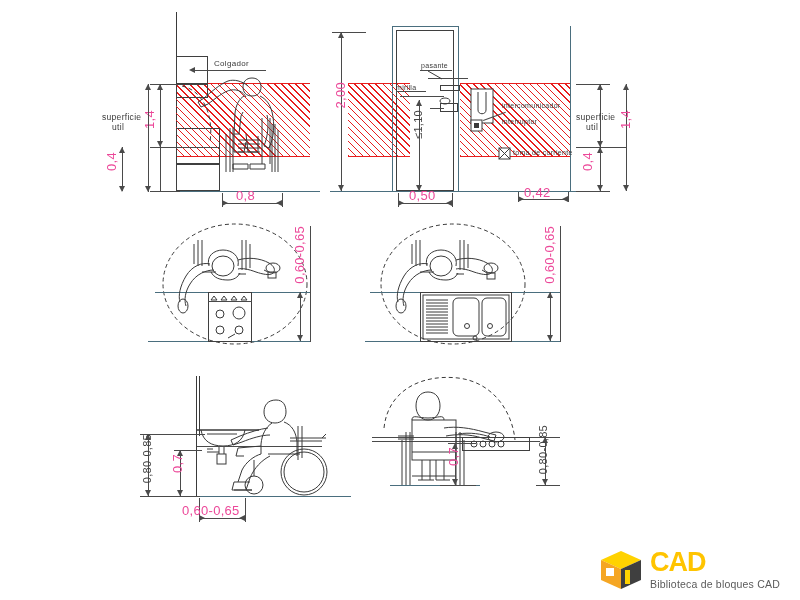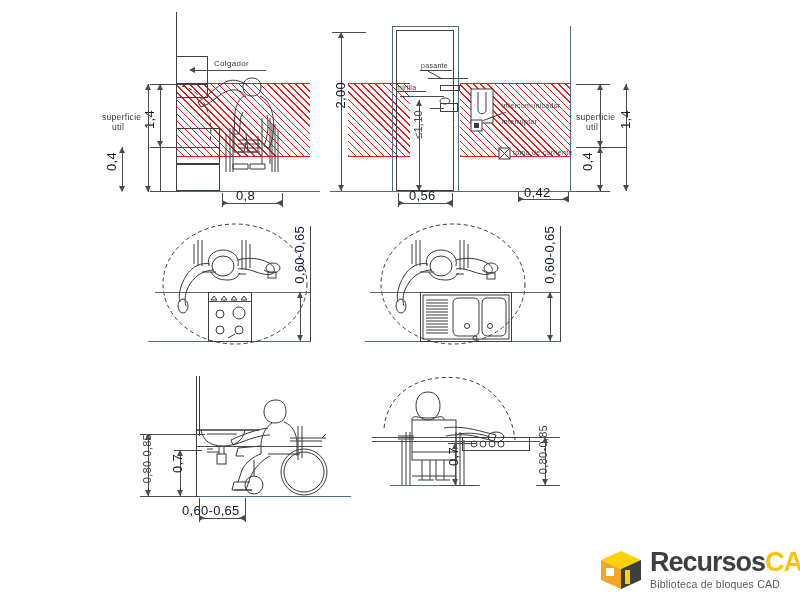--- a/index.html
+++ b/index.html
@@ -2,21 +2,21 @@
 <html><head>
 <meta charset="utf-8">
 <style>
   html,body{margin:0;padding:0;background:#ffffff;}
   body{width:800px;height:600px;overflow:hidden;font-family:"Liberation Sans",sans-serif;}
   #sheet{position:relative;width:800px;height:600px;background:#fff;}
 
   .lbl{position:absolute;color:#3a3a3a;font-family:"Liberation Sans",sans-serif;
        white-space:nowrap;letter-spacing:.3px;}
   .lbl.sm{font-size:7px;}
-  .lbl.dim{font-size:13px;color:#0f172a;}
+  .lbl.dim{font-size:13px;color:#ec4899;}
   .lbl.dim2{font-size:11px;color:#444;}
   .vert{writing-mode:vertical-rl;transform:rotate(180deg);}
 
   .ln{position:absolute;background:#4a4a4a;}
   .ln.h{height:1px;}
   .ln.v{width:1px;}
   .ln.blue{background:#4a6e7e;}
 
   .box{position:absolute;border:1px solid #3f3f3f;box-sizing:border-box;background:transparent;}
   .box.thick{border-width:1.4px;}
@@ -185,21 +185,21 @@
     <div class="arrow up" style="left:338px;top:32px;"></div>
     <div class="arrow down" style="left:338px;top:185px;"></div>
     <div class="ln h" style="left:332px;top:32px;width:34px;"></div>
     <div class="lbl dim vert" style="left:333px;top:82px;">2,00</div>
 
     <div class="ln h" style="left:398px;top:203px;width:54px;"></div>
     <div class="arrow right" style="left:398px;top:200px;"></div>
     <div class="arrow left" style="left:446px;top:200px;"></div>
     <div class="ln v" style="left:398px;top:193px;height:14px;"></div>
     <div class="ln v" style="left:452px;top:193px;height:14px;"></div>
-    <div class="lbl dim" style="left:409px;top:188px;">0,56</div>
+    <div class="lbl dim" style="left:409px;top:188px;">0,50</div>
 
     <div class="ln h" style="left:518px;top:199px;width:50px;"></div>
     <div class="arrow right" style="left:518px;top:196px;"></div>
     <div class="arrow left" style="left:562px;top:196px;"></div>
     <div class="ln v" style="left:518px;top:192px;height:10px;"></div>
     <div class="ln v" style="left:568px;top:192px;height:10px;"></div>
     <div class="lbl dim" style="left:524px;top:185px;">0,42</div>
 
     <div class="ln h" style="left:576px;top:84px;width:34px;"></div>
     <div class="ln h" style="left:576px;top:147px;width:50px;"></div>
@@ -448,20 +448,19 @@
       <svg width="46" height="46" viewBox="0 0 46 46" style="left:0;top:0;">
         <polygon points="3,14 23,5 43,14 23,23" fill="#ffd200"></polygon>
         <polygon points="3,14 23,23 23,43 3,34" fill="#f5a623"></polygon>
         <polygon points="23,23 43,14 43,34 23,43" fill="#3f3f3f"></polygon>
         <rect x="8" y="22" width="8" height="8" fill="#ffffff"></rect>
         <rect x="27" y="24" width="5" height="14" fill="#ffd200"></rect>
       </svg>
     </div>
     <div>
       <div style="display:flex;align-items:baseline;">
-        <span class="logo-txt" style="color:#3f3f3f;">Recursos</span>
         <span class="logo-txt" style="color:#ffc400;">CAD</span>
       </div>
       <div class="logo-sub">Biblioteca de bloques CAD</div>
     </div>
   </div>
 
 </div>
 
 </body></html>

